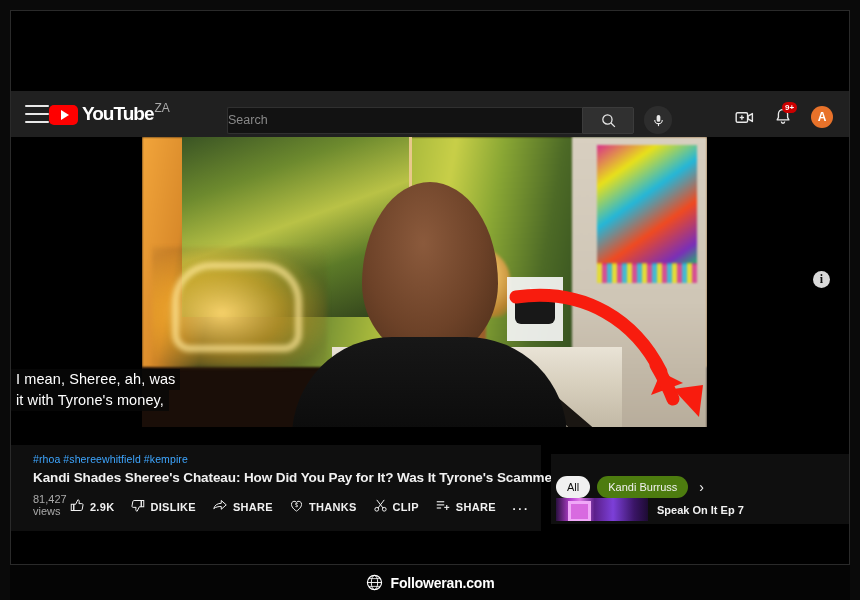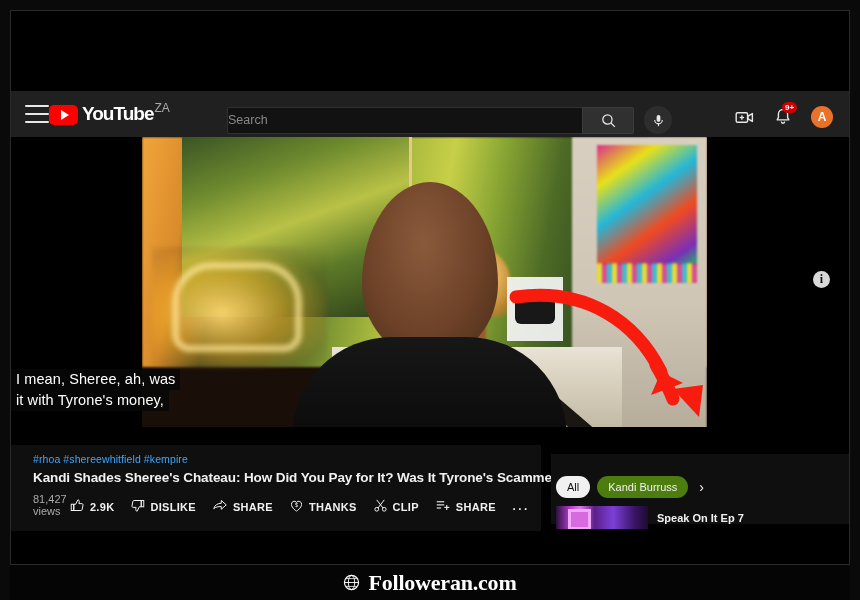--- a/index.html
+++ b/index.html
@@ -177,39 +177,39 @@
 
   
   .rail{ position:absolute; left:540px; top:443px; width:300px; height:70px; background:#0f0f0f; padding-top:22px;}
   .chips{ display:flex; align-items:center; gap:7px; padding-left:5px;}
   .chip{
     background:#4d7c0f; color:#f1f1f1; font-size:11px; padding:5px 11px; border-radius:14px;
     white-space:nowrap; cursor:pointer;
   }
   .chip.active{ background:#f1f1f1; color:#0f0f0f;}
   .chip-next{ color:#f1f1f1; font-size:14px; padding-left:4px; cursor:pointer;}
-  .rec{ display:flex; align-items:center; gap:9px; margin-top:8px; padding-left:5px; cursor:pointer;}
+  .rec{ display:flex; align-items:center; gap:9px; padding-left:5px; cursor:pointer;}
   .rec-thumb{
     width:92px; height:23px; overflow:hidden;
     background: linear-gradient(90deg,#2a1040 0%,#b63fd0 16%,#e07ae8 26%,#5b1f8a 42%,#7c3fd8 62%,#3a1566 85%,#1d0b33 100%);
     position:relative;
   }
   .rec-thumb::after{
     content:""; position:absolute; left:12px; top:3px; width:17px; height:15px;
     border:3px solid #f0a8f8; background:#d86ae0;
   }
   .rec-title{ color:#f1f1f1; font-size:11px; font-weight:bold; white-space:nowrap;}
 
   
   .footer{
     position:absolute; left:10px; top:565px; width:840px; height:35px;
     background:#050505; display:flex; align-items:center; justify-content:center; gap:8px;
   }
   .globe{ width:17px; height:17px; }
-  .footer-text{ color:#fff; font-size:22px; font-weight:bold; letter-spacing:-.2px;font-family:Liberation Serif, serif;}
+  .footer-text{ color:#fff; font-size:14px; font-weight:bold; letter-spacing:-.2px;}
   svg { display:block; }
 </style>
 </head>
 <body>
 
 <div class="page">
   <div class="frame">
     <div class="blank-top"></div>
 
     <div class="masthead">

